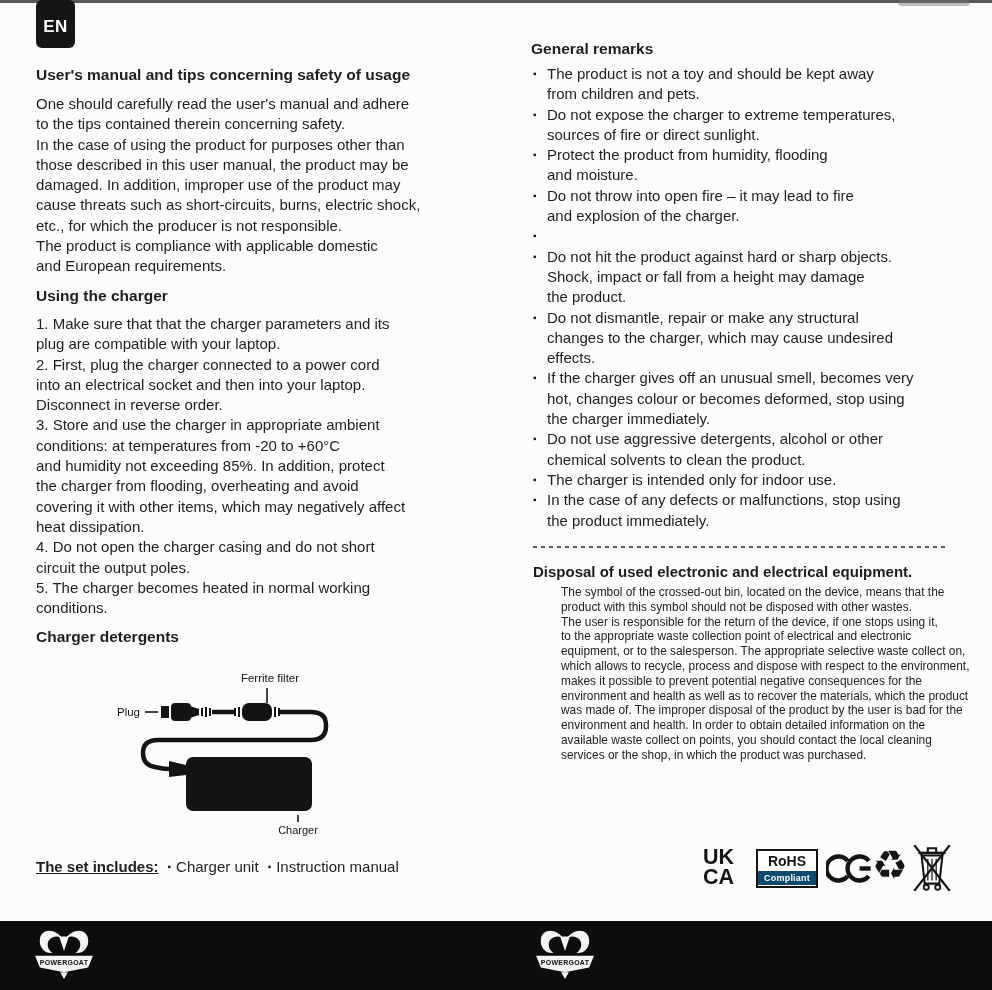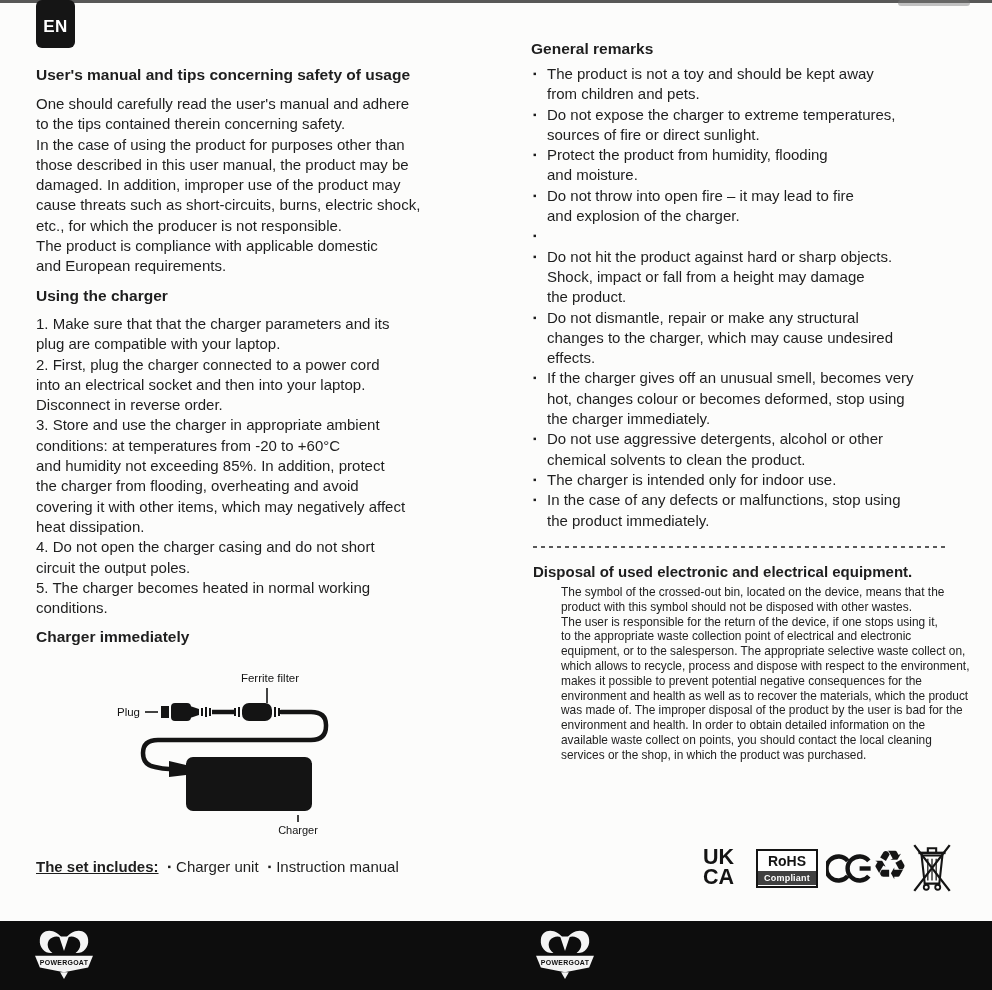--- a/index.html
+++ b/index.html
@@ -29,21 +29,21 @@
     background:repeating-linear-gradient(90deg,#5a5a5a 0 4px,transparent 4px 8px);
   }
   .set-line{font-size:15px;}
   .set-line .lbl{font-weight:700;text-decoration:underline;}
   .set-line .sq{font-size:10px;vertical-align:2px;padding:0 5px 0 9px;}
   .diagram-svg{position:absolute;left:115px;top:665px;}
   
   .ukca{position:absolute;left:703px;top:848px;font-weight:800;font-size:21.5px;line-height:19.5px;letter-spacing:0;color:#141414;}
   .rohs{position:absolute;left:756px;top:849px;width:62px;height:39px;border:2.5px solid #141414;box-sizing:border-box;background:#fff;}
   .rohs .t{font-size:14px;font-weight:800;text-align:center;line-height:20px;color:#141414;}
-  .rohs .b{background:#404040;color:#fff;font-size:9px;font-weight:700;text-align:center;line-height:14px;height:14px;letter-spacing:.2px;}
+  .rohs .b{background:#0c4a6e;color:#fff;font-size:9px;font-weight:700;text-align:center;line-height:14px;height:14px;letter-spacing:.2px;}
   .ce-mark{position:absolute;left:826px;top:853px;}
   .recycle{position:absolute;left:872px;top:841px;font-size:40px;line-height:48px;color:#141414;}
   .bin-mark{position:absolute;left:913px;top:843px;}
   
   .footer-bar{position:absolute;left:0;top:921px;width:100%;height:69px;background:#0d0d0d;}
   .goat{position:absolute;top:3px;}
   .goat.g1{left:33px;} .goat.g2{left:534px;}
 </style>
 </head>
 <body>
@@ -77,21 +77,21 @@
 conditions: at temperatures from -20 to +60°C
 and humidity not exceeding 85%. In addition, protect
 the charger from flooding, overheating and avoid
 covering it with other items, which may negatively affect
 heat dissipation.
 4. Do not open the charger casing and do not short
 circuit the output poles.
 5. The charger becomes heated in normal working
 conditions.</div>
 
-  <div class="abs heading" style="left:36px;top:628px;">Charger immediately</div>
+  <div class="abs heading" style="left:36px;top:628px;">Charger detergents</div>
 
   <svg class="diagram-svg" width="230" height="172" viewBox="0 0 230 172">
     <g fill="#141414" stroke="none" font-family="Liberation Sans, sans-serif">
       <text x="155" y="17" font-size="11.5" text-anchor="middle">Ferrite filter</text>
       <line x1="152" y1="23" x2="152" y2="38" stroke="#141414" stroke-width="1.6"></line>
       <text x="2" y="51" font-size="11.5">Plug</text>
       <line x1="30" y1="47" x2="43" y2="47" stroke="#141414" stroke-width="1.6"></line>
 
       <rect x="46" y="41" width="8" height="12"></rect>
       <rect x="56" y="38" width="20" height="18" rx="4"></rect>

